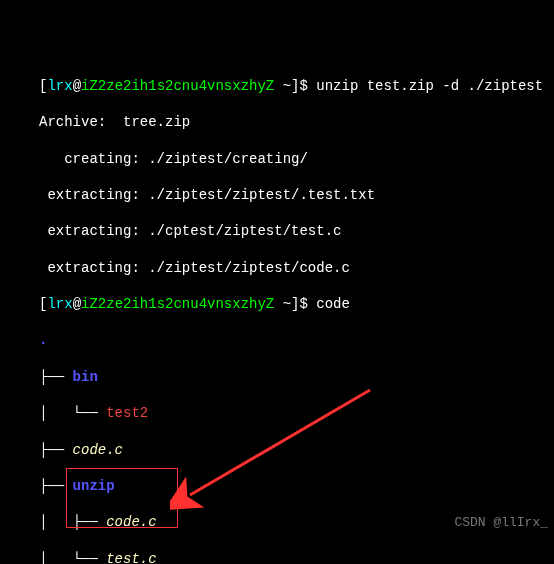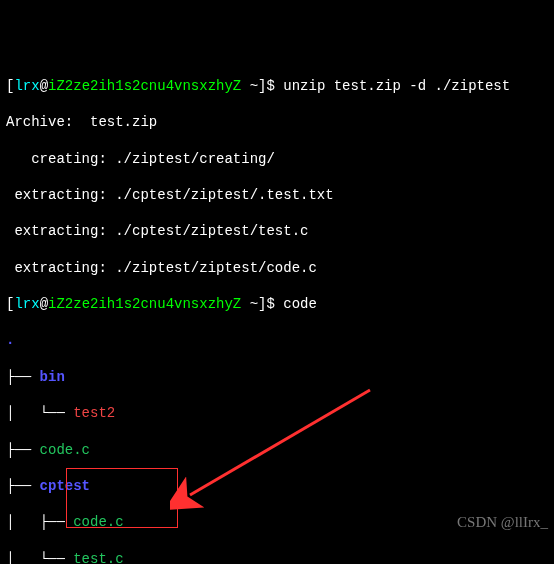--- a/index.html
+++ b/index.html
@@ -17,21 +17,21 @@
   }
   .prompt-open { color: #fff; }
   .user { color: #00ffff; }
   .at { color: #fff; }
   .host { color: #00ff00; }
   .tilde { color: #fff; }
   .prompt-close { color: #fff; }
   .cmd { color: #fff; }
   .dir { color: #5555ff; font-weight: bold; }
   .exec { color: #ef4444; }
-  .file { color: #22c55e; }
+  .file { color: #fef9c3; font-style: italic; }
   .tree-branch { color: #fff; }
   .highlight-box {
     position: absolute;
     border: 1px solid #ff3030;
     left: 66px;
     top: 468px;
     width: 112px;
     height: 60px;
     pointer-events: none;
   }
@@ -41,43 +41,43 @@
     top: 380px;
     width: 210px;
     height: 130px;
     pointer-events: none;
   }
   .watermark {
     position: absolute;
     right: 6px;
     bottom: 32px;
     color: #777;
-    font-size: 15px;
-    font-family: Liberation Serif, serif;
+    font-size: 13px;
+    font-family: Liberation Mono, monospace;
     white-space: nowrap;
   }
-  .line { display: block; }
+  .line { display: block; margin-left: 33px; }
 </style>
 </head>
 <body>
 
 
 
 <span class="line"><span class="prompt-open">[</span><span class="user">lrx</span><span class="at">@</span><span class="host">iZ2ze2ih1s2cnu4vnsxzhyZ</span> <span class="tilde">~</span><span class="prompt-close">]$</span> <span class="cmd">unzip test.zip -d ./ziptest</span></span>
-<span class="line">Archive:  test.zip</span>
+<span class="line">Archive:  tree.zip</span>
 <span class="line">   creating: ./ziptest/creating/</span>
-<span class="line"> extracting: ./cptest/ziptest/.test.txt</span>
+<span class="line"> extracting: ./ziptest/ziptest/.test.txt</span>
 <span class="line"> extracting: ./cptest/ziptest/test.c</span>
 <span class="line"> extracting: ./ziptest/ziptest/code.c</span>
 <span class="line"><span class="prompt-open">[</span><span class="user">lrx</span><span class="at">@</span><span class="host">iZ2ze2ih1s2cnu4vnsxzhyZ</span> <span class="tilde">~</span><span class="prompt-close">]$</span> <span class="cmd">code</span></span>
 <span class="line"><span class="dir">.</span></span>
 <span class="line"><span class="tree-branch">├── </span><span class="dir">bin</span></span>
 <span class="line"><span class="tree-branch">│   └── </span><span class="exec">test2</span></span>
 <span class="line"><span class="tree-branch">├── </span><span class="file">code.c</span></span>
-<span class="line"><span class="tree-branch">├── </span><span class="dir">cptest</span></span>
+<span class="line"><span class="tree-branch">├── </span><span class="dir">unzip</span></span>
 <span class="line"><span class="tree-branch">│   ├── </span><span class="file">code.c</span></span>
 <span class="line"><span class="tree-branch">│   └── </span><span class="file">test.c</span></span>
 
 
 
 
 
 
 
 

